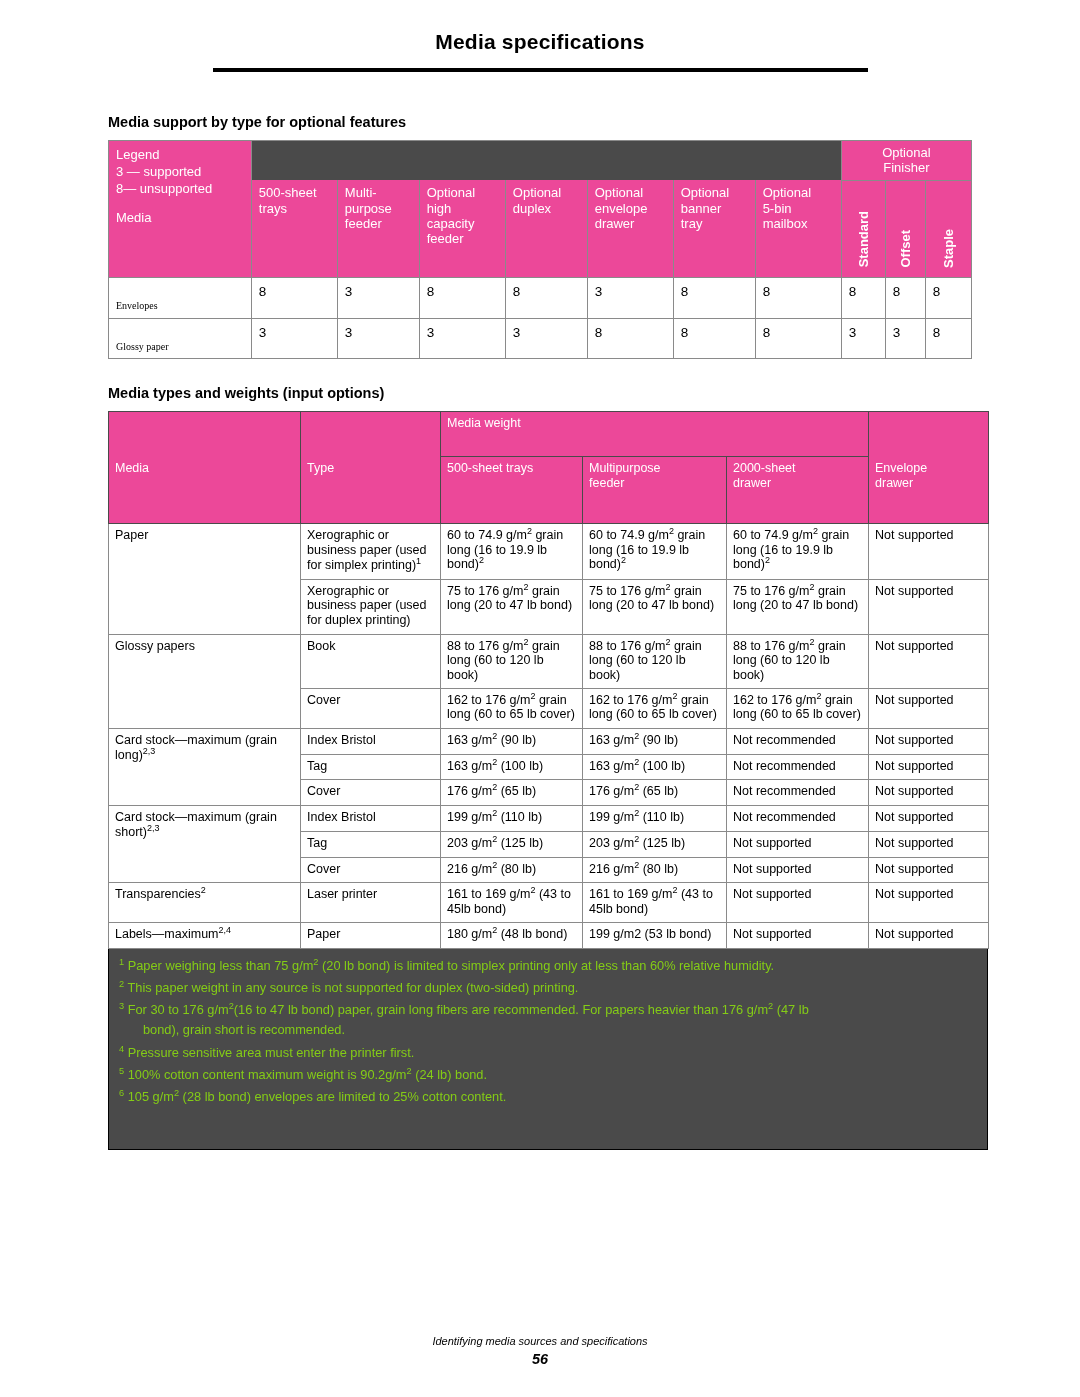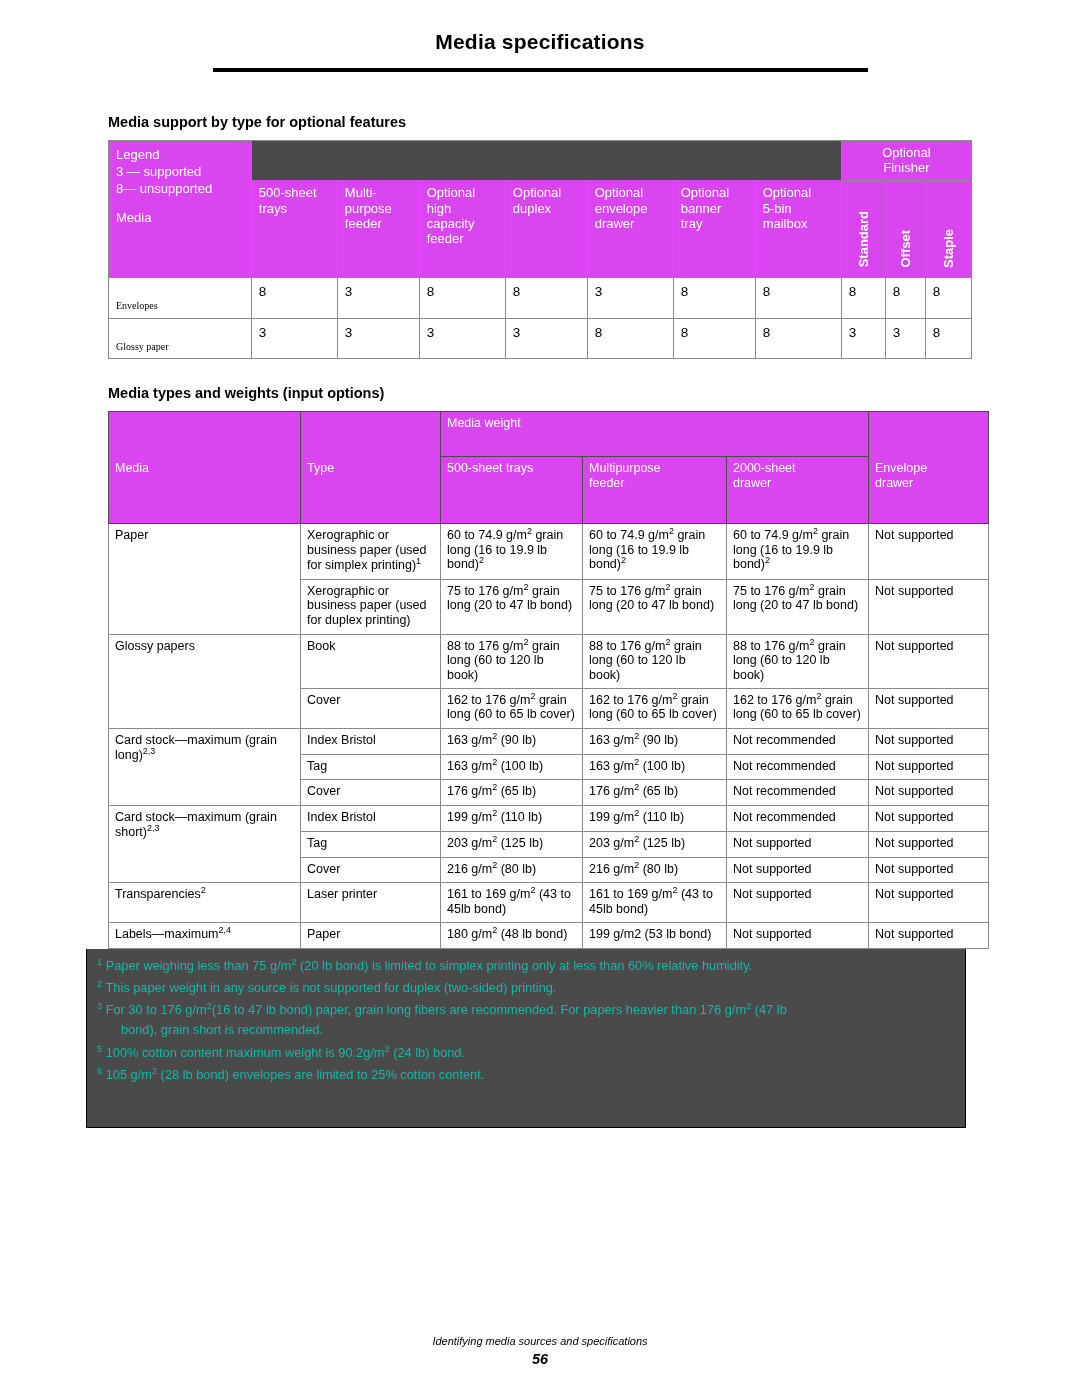--- a/index.html
+++ b/index.html
@@ -45,21 +45,21 @@
   }
   .tbl td,.tbl th{
     border:1px solid #8a8a8a;
     vertical-align:top;
     padding:4px 6px 5px 6px;
     font-weight:normal;
     text-align:left;
     line-height:1.18;
   }
   .hd{
-    background:#d946ef;
+    background:#ec4899;
     color:#ffffff;
     font-weight:bold;
     border-color:#ffffff;
     vertical-align:bottom;
   }
   .rowlbl{font-weight:bold;}
 
   
   #t1{width:864px;}
   #t1 td,#t1 th{padding:5px 7px 6px 7px;}
@@ -90,25 +90,25 @@
 
   
   #t2{width:880px;font-size:12.5px;}
   #t2 td,#t2 th{padding:4px 6px 6px 6px;}
   #t2 .mw{line-height:1.15;}
   #t2 .nb{border-color:#4a4a4a;}
   sup{font-size:0.72em;line-height:0;vertical-align:0.55em;}
 
   
   .notes{
-    margin-left:86px;
+    margin-left:108px;
     width:880px;
     box-sizing:border-box;
     background:#4a4a4a;
-    color:#14b8a6;
+    color:#84cc16;
     border:1px solid #000;
     border-top:none;
     font-size:12.8px;
     padding:7px 10px 40px 10px;
     line-height:1.5;
   }
   .notes div{margin:0 0 3px 0;padding-left:14px;text-indent:-14px;}
   .notes .cont{padding-left:24px;text-indent:0;margin-top:-2px;}
 
   
@@ -331,20 +331,21 @@
           <td class="mw">Not supported</td>
         </tr>
       </tbody>
   </table>
 
   <div class="notes" id="footnotes">
       <div><sup>1</sup> <span>Paper weighing less than 75 g/m</span><sup>2</sup><span> (20 lb bond) is limited to simplex printing only at less than 60% relative humidity.</span></div>
       <div><sup>2</sup> <span>This paper weight in any source is not supported for duplex (two-sided) printing.</span></div>
       <div><sup>3</sup> <span>For 30 to 176 g/m</span><sup>2</sup><span>(16 to 47 lb bond) paper, grain long fibers are recommended. For papers heavier than 176 g/m</span><sup>2</sup><span> (47 lb</span></div>
       <div class="cont">bond), grain short is recommended.</div>
+      <div><sup>4</sup> <span>Pressure sensitive area must enter the printer first.</span></div>
       <div><sup>5</sup> <span>100% cotton content maximum weight is 90.2g/m</span><sup>2</sup><span> (24 lb) bond.</span></div>
       <div><sup>6</sup> <span>105 g/m</span><sup>2</sup><span> (28 lb bond) envelopes are limited to 25% cotton content.</span></div>
     </div>
 
   <div class="footer">
     <div class="fline">Identifying media sources and specifications</div>
     <div class="fpage">56</div>
   </div>
 
 </div>

